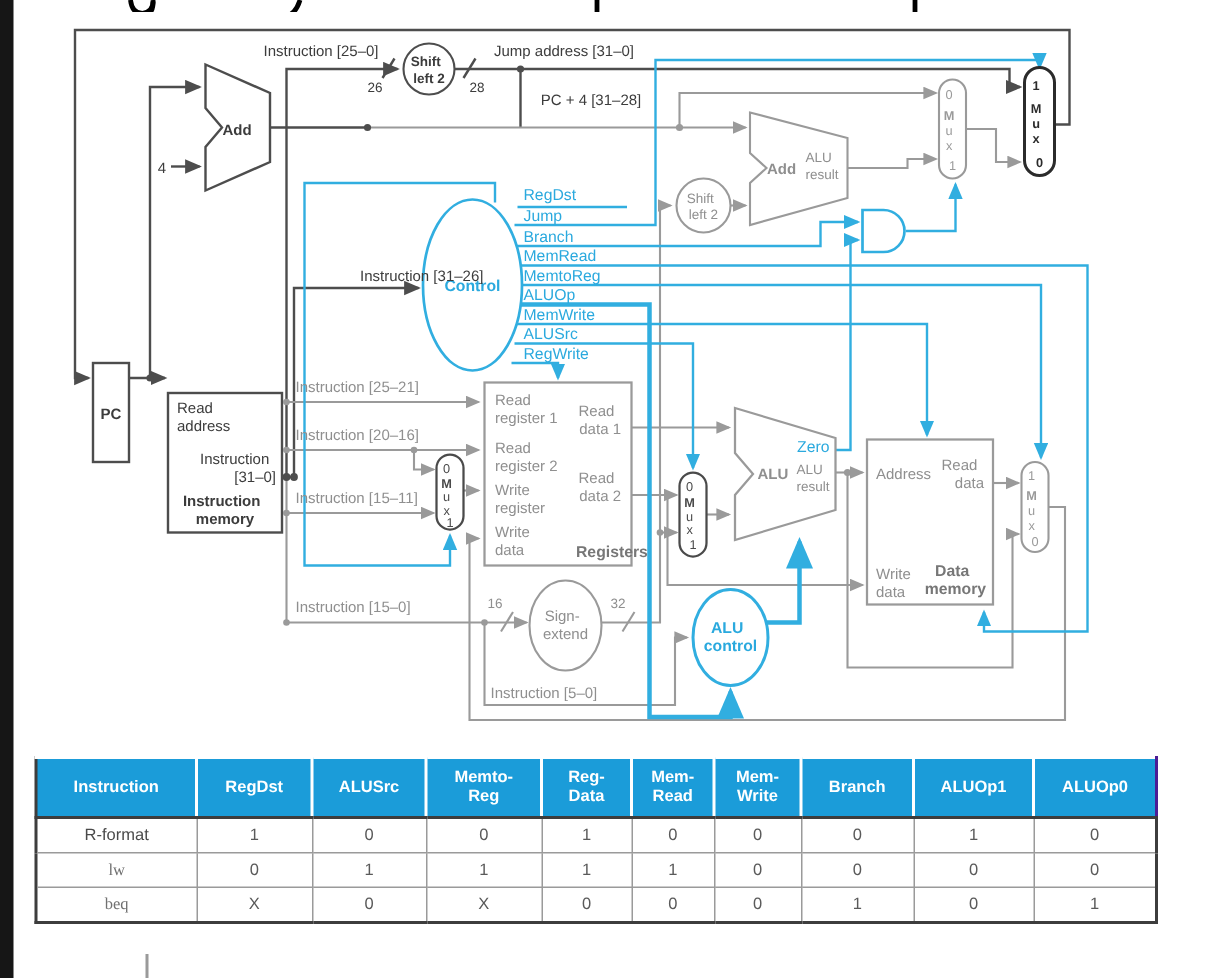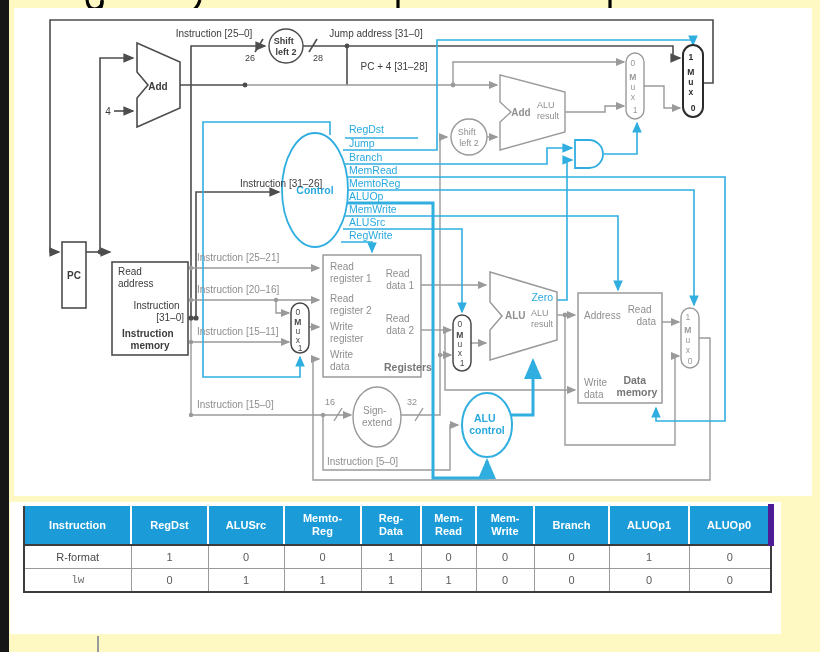--- a/index.html
+++ b/index.html
@@ -1,16 +1,16 @@
 <!DOCTYPE html>
 <html><head>
 <meta charset="utf-8">
 <style>
   html,body{margin:0;padding:0;background:#262626;}
-  #screen{position:relative;width:820px;height:652px;background:#fef9c3;overflow:hidden;
+  #screen{position:relative;width:820px;height:652px;background:#ffffff;overflow:hidden;
           font-family:"Liberation Sans",sans-serif;}
   #left-strip{position:absolute;left:0;top:0;width:9px;height:652px;background:#161616;}
   #diagram-panel{position:absolute;left:0;top:0;width:820px;height:496px;}
   #table-panel{position:absolute;left:10px;top:502px;width:771px;height:132px;background:#ffffff;}
   #cursor-line{position:absolute;left:97px;top:636px;width:2px;height:16px;background:#9a9a9a;}
 
   
   .td{fill:#3c3c3c;font-size:10px;}
   .tg{fill:#8f8f8f;font-size:10px;}
   .tb{fill:#2aa9de;font-size:10.5px;}
@@ -20,28 +20,28 @@
   .muxg{fill:#9a9a9a;font-size:8.5px;}
   .muxb{fill:#2b2b2b;font-size:8.5px;font-weight:bold;}
 
   
   #ctl-table{border-collapse:collapse;margin:2px 0 0 13px;table-layout:fixed;width:747px;
              font-size:11px;color:#555;}
   #ctl-table th{background:#1b9cd9;color:#ffffff;font-weight:bold;font-size:11px;
                 border:2px solid #ffffff;border-bottom:2px solid #3d3d3d;
                 height:38px;white-space:pre-line;line-height:1.15;padding:0 1px;text-align:center;}
   #ctl-table th:first-child{border-left:2px solid #3d3d3d;}
-  #ctl-table th:last-child{border-right:6px solid #4c1d95;}
+  #ctl-table th:last-child{border-right:2px solid #4c1d95;}
   #ctl-table thead tr{border-top:2px solid #3d3d3d;}
   #ctl-table td{border:1px solid #9a9a9a;border-top:1px solid #b5b5b5;height:20px;
                 text-align:center;color:#5a5a5a;}
   #ctl-table tbody tr:last-child td{border-bottom:2px solid #3d3d3d;}
   #ctl-table td:first-child{border-left:2px solid #3d3d3d;color:#4a4a4a;margin-left:36px;}
   #ctl-table td:last-child{border-right:2px solid #3d3d3d;}
-  #ctl-table td.mono{font-family:Liberation Mono, monospace;color:#707070;}
+  #ctl-table td.mono{font-family:Liberation Serif, serif;color:#707070;}
 </style>
 </head>
 <body>
 
 <div id="screen">
   <div id="left-strip"></div>
 
   <div id="diagram-panel">
   <svg width="820" height="496" viewBox="0 0 820 496">
     <defs>
@@ -382,18 +382,30 @@
           <td>0</td>
           <td>1</td>
           <td>1</td>
           <td>1</td>
           <td>1</td>
           <td>0</td>
           <td>0</td>
           <td>0</td>
           <td>0</td>
         </tr>
+        <tr>
+          <td class="mono">beq</td>
+          <td>X</td>
+          <td>0</td>
+          <td>X</td>
+          <td>0</td>
+          <td>0</td>
+          <td>0</td>
+          <td>1</td>
+          <td>0</td>
+          <td>1</td>
+        </tr>
       </tbody>
     </table>
   </div>
 
   <div id="cursor-line"></div>
 </div>
 
 </body></html>

